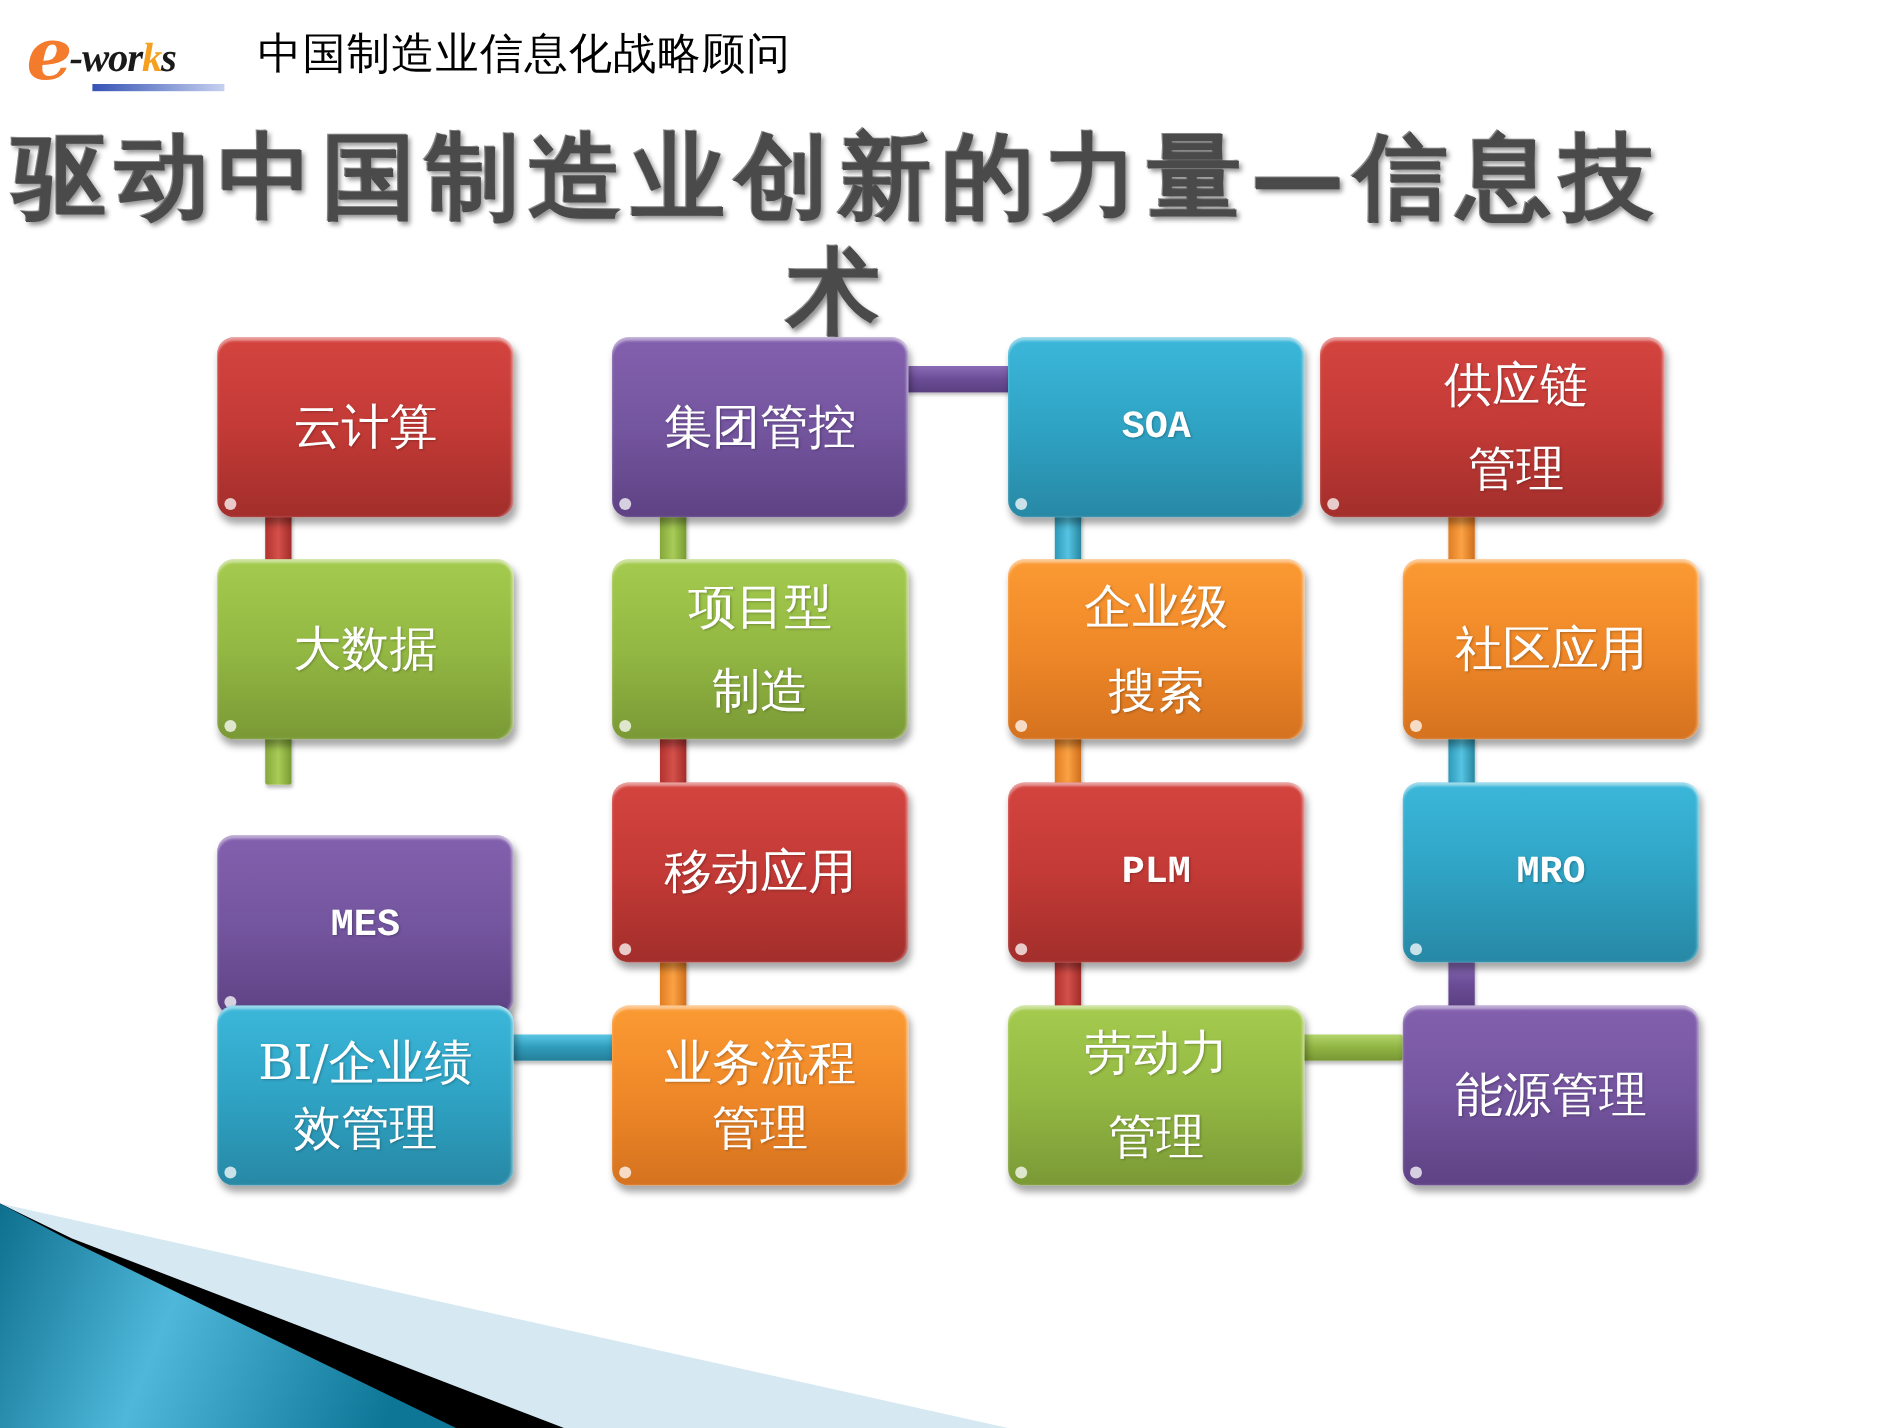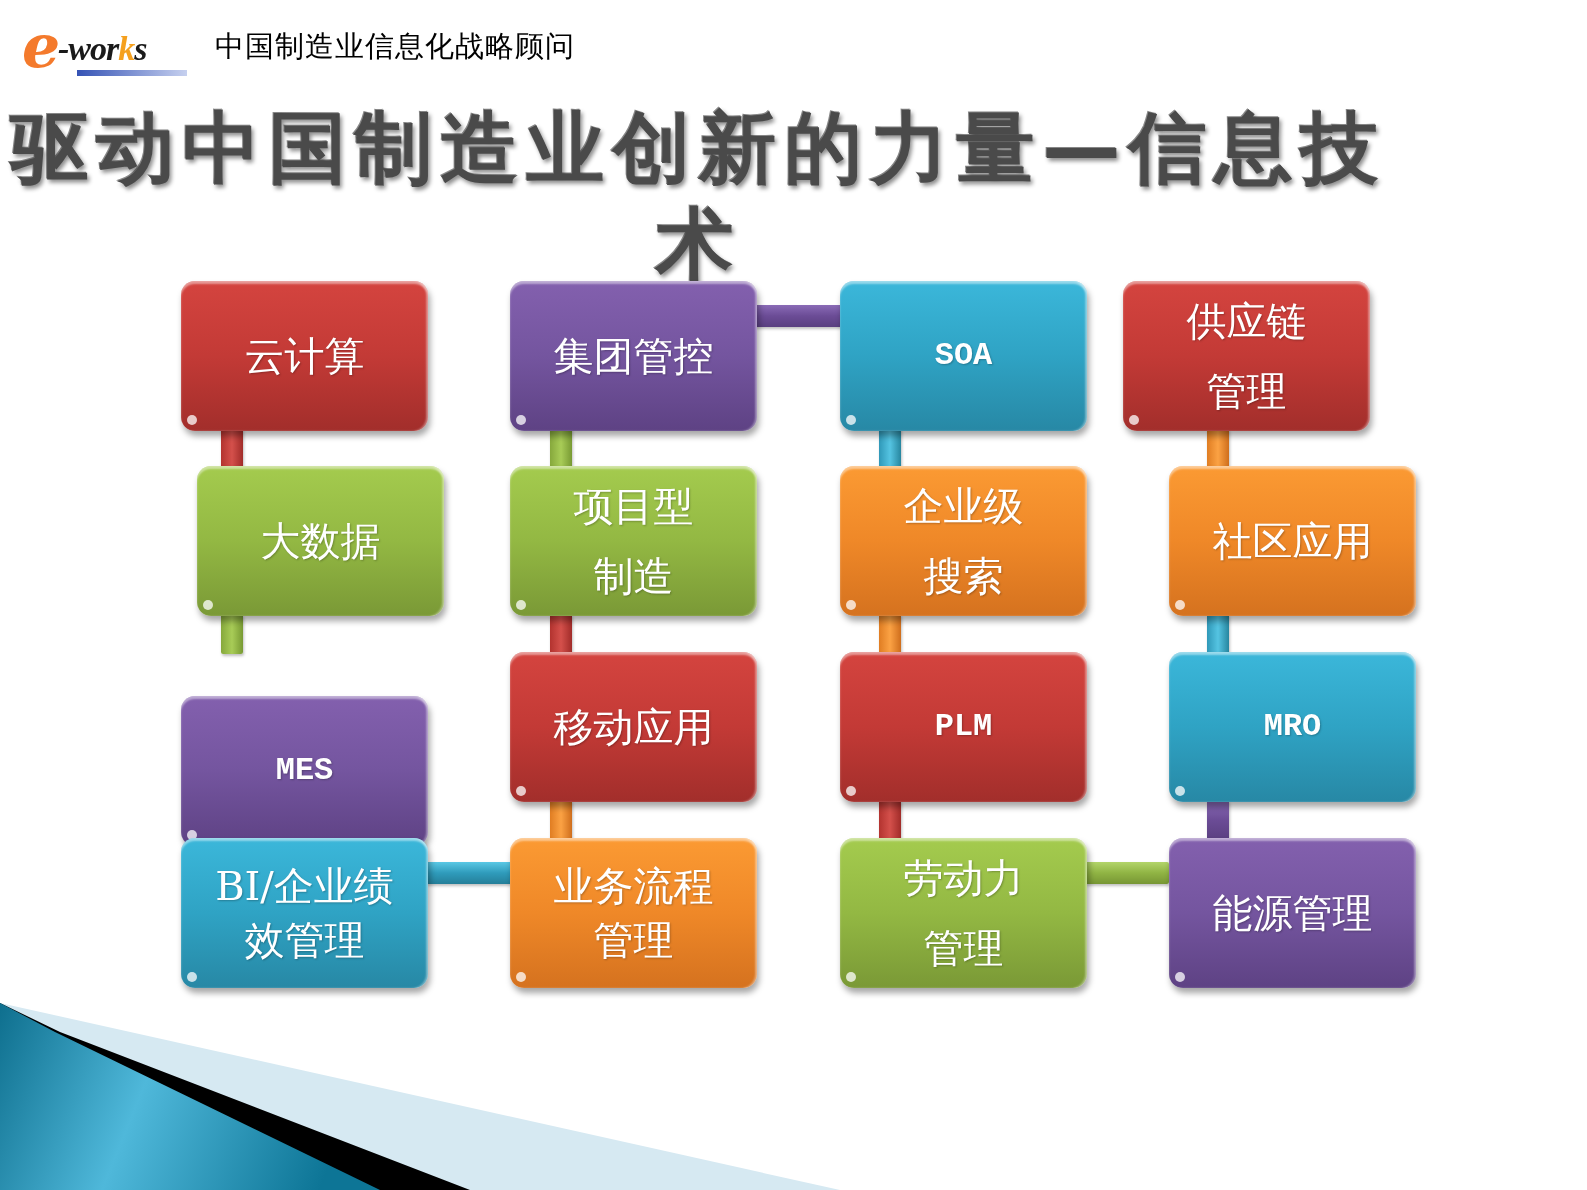--- a/index.html
+++ b/index.html
@@ -2,21 +2,21 @@
 <html><head>
 <meta charset="utf-8">
 <style>
   html,body{margin:0;padding:0;}
   body{width:1587px;height:1190px;position:relative;overflow:hidden;background:#fff;font-family:"DejaVu Sans","Liberation Sans",sans-serif;}
   .logo{position:absolute;left:22px;top:22px;width:170px;height:56px;}
   .logo-e{position:absolute;left:0;top:-6px;font-family:"DejaVu Serif",serif;font-style:italic;font-weight:bold;font-size:60px;color:#f47a2c;line-height:60px;}
   .logo-works{position:absolute;left:36px;top:10px;font-family:"Liberation Serif",serif;font-style:italic;font-weight:bold;font-size:34px;color:#1a1a1a;letter-spacing:-1px;line-height:34px;}
   .logo-works .k{color:#f5a01e;}
   .logo-bar{position:absolute;left:55px;top:48px;width:110px;height:6px;background:linear-gradient(90deg,#3553b5,#c6d0ef);}
-  .tagline{position:absolute;left:215px;top:24px;font-size:29px;color:#000;line-height:44px;letter-spacing:1px;}
+  .tagline{position:absolute;left:215px;top:24px;font-size:36px;color:#000;line-height:44px;letter-spacing:1px;}
   .title{position:absolute;left:0;width:1397px;top:100px;text-align:center;font-size:78px;font-weight:bold;color:#4a4a4a;letter-spacing:8px;line-height:96px;
     text-shadow:2px 3px 4px rgba(0,0,0,0.45),-1px -1px 0 #8a8a8a;}
   .conn{position:absolute;border-radius:2px;box-shadow:1px 2px 3px rgba(0,0,0,0.25);}
   .conn.v{width:22px;}
   .conn.h{height:22px;}
   .box{position:absolute;width:247px;height:150px;border-radius:14px;display:flex;align-items:center;justify-content:center;text-align:center;color:#fff;
     box-shadow:2px 5px 6px rgba(0,0,0,0.35), inset 0 3px 2px rgba(255,255,255,0.45), inset -2px 0 2px rgba(255,255,255,0.35);}
   .box::before{content:"";position:absolute;left:6px;bottom:6px;width:10px;height:10px;border-radius:50%;background:rgba(255,255,255,0.75);}
   .box span{font-size:40px;line-height:70px;white-space:pre-line;text-shadow:1px 1px 2px rgba(0,0,0,0.25);font-family:"DejaVu Serif",serif;}
   .box span.latin{font-family:Liberation Mono, monospace;font-weight:bold;font-size:32px;}
@@ -67,21 +67,21 @@
   <div class="conn v c-orange" style="left:1207px;top:428px;height:40px;"></div>
   <div class="conn v c-blue" style="left:1207px;top:614px;height:40px;"></div>
   <div class="conn v c-purple" style="left:1207px;top:800px;height:40px;"></div>
 </div>
 
 <div>
 
   <div class="box red" style="left:181px;top:281px;">
       <span>云计算</span>
     </div>
-  <div class="box green" style="left:197px;top:466px;">
+  <div class="box green" style="left:181px;top:466px;">
       <span>大数据</span>
     </div>
   <div class="box purple" style="left:181px;top:652px;margin-top:44px;">
       <span class="latin">MES</span>
     </div>
   <div class="box blue" style="left:181px;top:838px;">
       <span class="mixed">BI/企业绩
 效管理</span>
     </div>
 
@@ -108,21 +108,21 @@
 搜索</span>
     </div>
   <div class="box red" style="left:840px;top:652px;">
       <span class="latin">PLM</span>
     </div>
   <div class="box green" style="left:840px;top:838px;">
       <span>劳动力
 管理</span>
     </div>
 
-  <div class="box red" style="left:1123px;top:281px;">
+  <div class="box red" style="left:1100px;top:281px;padding-left:40px;">
       <span>供应链
 管理</span>
     </div>
   <div class="box orange" style="left:1169px;top:466px;">
       <span>社区应用</span>
     </div>
   <div class="box blue" style="left:1169px;top:652px;justify-content:center;">
       <span class="latin">MRO</span>
     </div>
   <div class="box purple" style="left:1169px;top:838px;">

